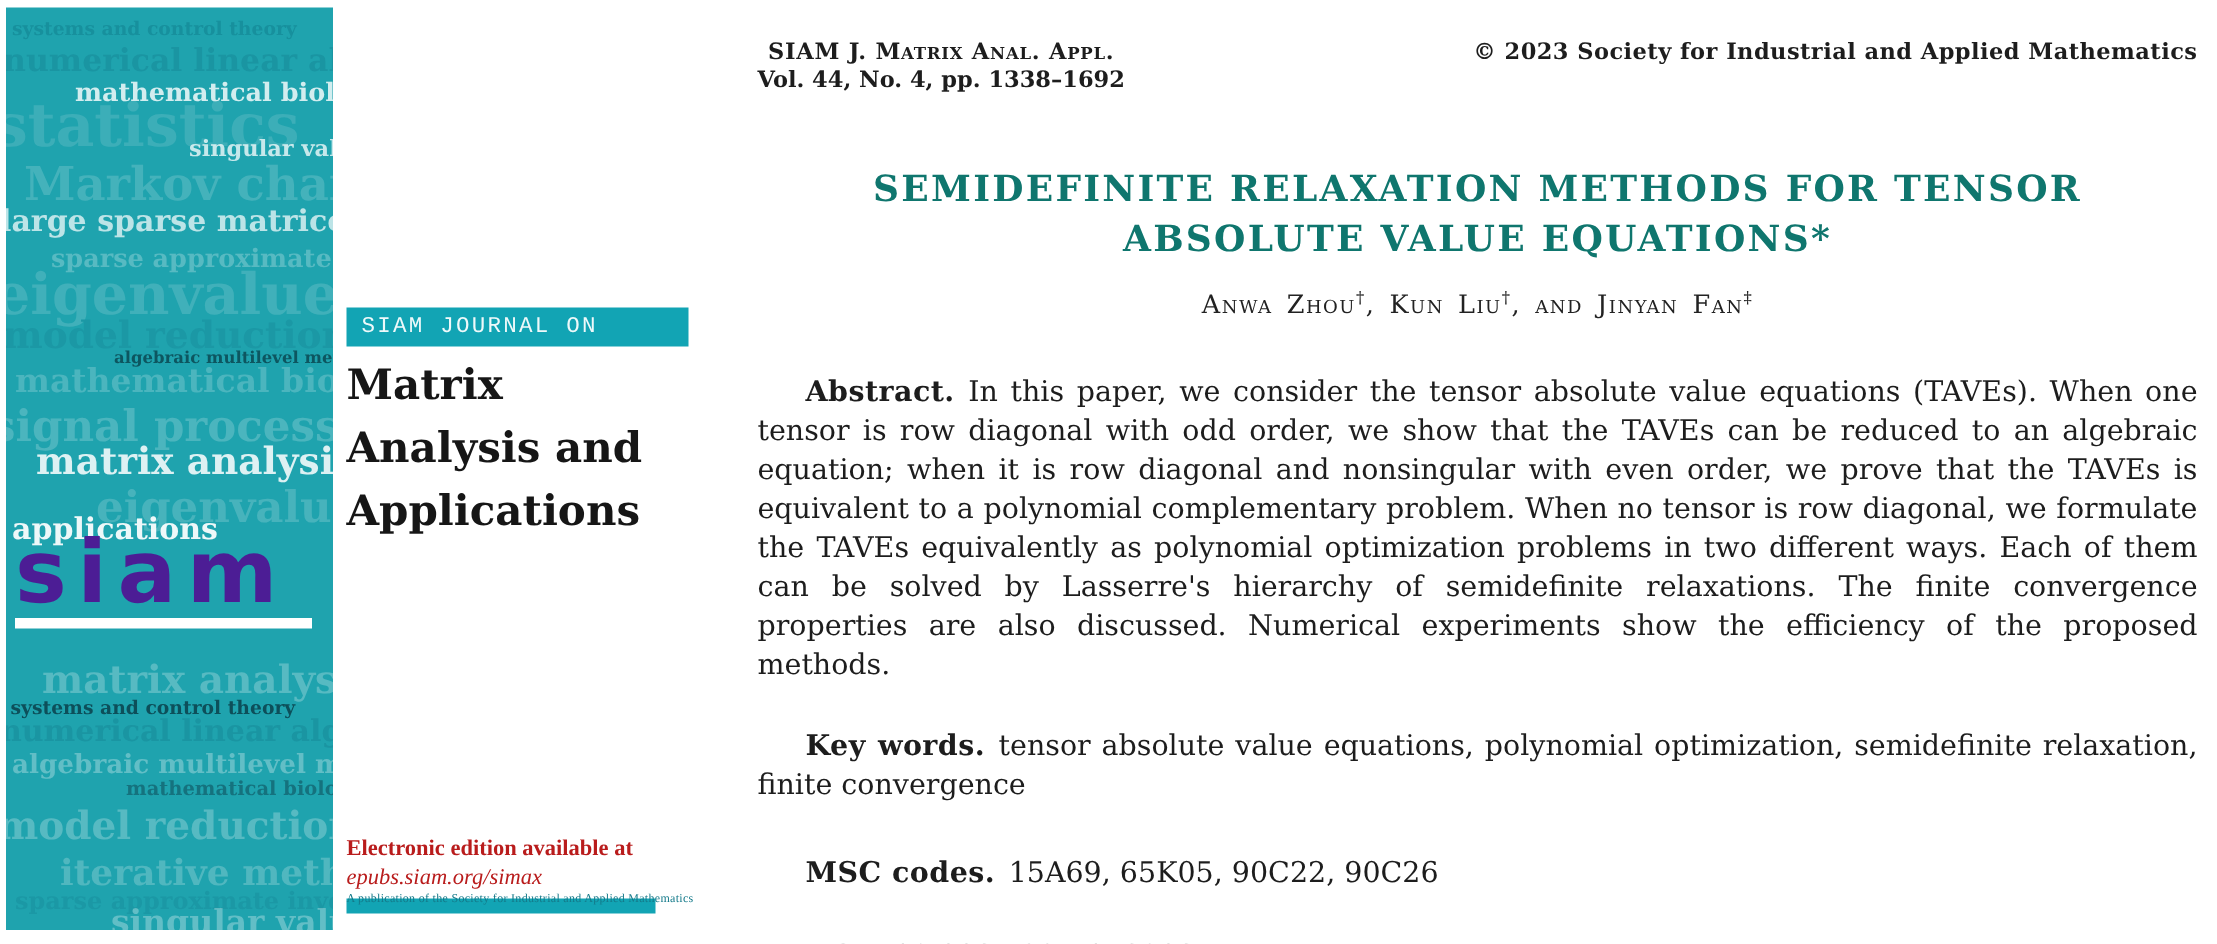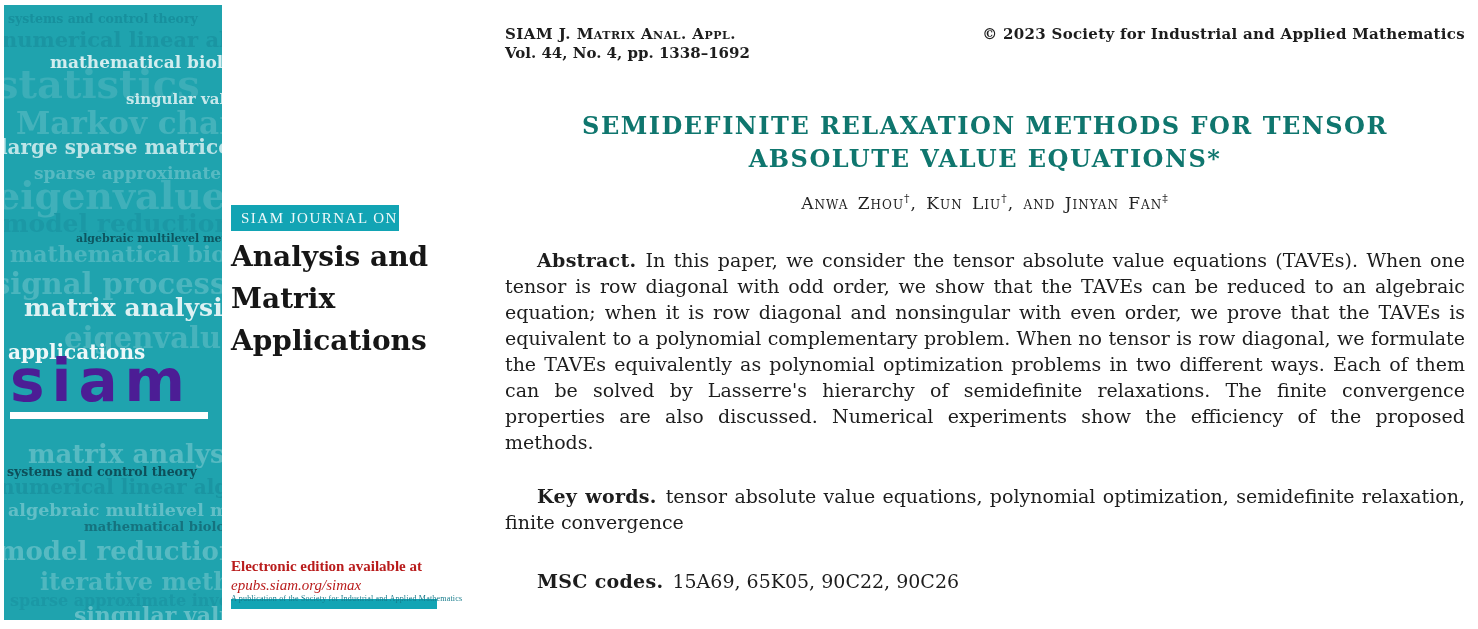--- a/index.html
+++ b/index.html
@@ -32,37 +32,37 @@
   .w21{left:-6px;  top:531px; font-size:26px;  color:rgba(255,255,255,0.25);}
   .w22{left:36px;  top:562px; font-size:24px;  color:rgba(255,255,255,0.22);}
   .w23{left:6px;   top:586px; font-size:16px;  color:#1b98a5;}
   .w24{left:70px;  top:597px; font-size:22px;  color:rgba(255,255,255,0.30);}
 
   .siam-logo{position:absolute;left:6px;top:346px;color:#4c1d95;font-family:"DejaVu Sans",sans-serif;font-weight:bold;}
   .siam-logo .txt{font-size:58px;line-height:60px;letter-spacing:7px;}
   .siam-logo .underline{width:198px;height:7px;background:#fff;margin-top:1px;}
 
   
-  .banner{position:absolute;left:231px;top:205px;width:168px;height:26px;background:#12a4b4;
-          color:rgba(255,255,255,0.93);font-family:Liberation Serif, serif;font-size:15px;
+  .banner{position:absolute;left:231px;top:205px;width:228px;height:26px;background:#12a4b4;
+          color:rgba(255,255,255,0.93);font-family:Liberation Mono, monospace;font-size:15px;
           line-height:26px;letter-spacing:1.5px;padding-left:10px;box-sizing:border-box;}
   .jtitle{position:absolute;left:231px;top:236px;font-family:"DejaVu Serif",serif;font-weight:bold;
           font-size:28px;line-height:42px;color:#161616;}
   .edition{position:absolute;left:231px;top:558px;font-family:Liberation Serif, serif;color:#b91c1c;}
   .edition .l1{font-size:15px;font-weight:bold;}
   .edition .l2{font-size:15px;font-style:italic;margin-top:2px;}
   .midbar{position:absolute;left:231px;top:599px;width:206px;height:10px;background:#12a4b4;}
   .note{position:absolute;left:231px;top:594px;font-family:"Liberation Serif",serif;
         font-size:8px;color:#147a8a;letter-spacing:0.2px;}
 
   
   .paper{position:absolute;left:505px;top:0;width:960px;font-family:"DejaVu Serif",serif;color:#1d1d1d;}
   .hdr{display:flex;justify-content:space-between;align-items:flex-start;margin-top:25px;
        font-size:15px;font-weight:bold;line-height:19px;}
-  .hdr .sc{font-variant:small-caps;letter-spacing:0.5px;}
+  .hdr .sc{font-variant:small-caps;letter-spacing:0.5px;text-align:center;}
   .hdr .copyright{letter-spacing:0.3px;}
   .title{text-align:center;margin-top:46px;font-weight:bold;font-size:24px;line-height:33px;
          letter-spacing:1.5px;color:#0f766e;}
   .authors{text-align:center;margin-top:17px;font-size:17px;font-variant:small-caps;
            letter-spacing:1px;word-spacing:3px;color:#222;}
   .authors sup{font-size:11px;font-variant:normal;}
   .para{margin:0;text-align:justify;font-size:19px;line-height:26px;text-indent:32px;}
   .plabel{font-weight:bold;margin-right:9px;letter-spacing:0.3px;}
   .abstract{margin-top:34px;}
   .keywords{margin-top:28px;}
@@ -101,22 +101,22 @@
   <span class="wc w19">algebraic multilevel method</span>
   <span class="wc w20">mathematical biology</span>
   <span class="wc w21">model reduction</span>
   <span class="wc w22">iterative methods</span>
   <span class="wc w23">sparse approximate inverse</span>
   <span class="wc w24">singular values</span>
 </div>
 
 <div class="banner">SIAM JOURNAL ON</div>
 <div class="jtitle">
+  <div>Matrix</div>
   <div>Analysis and</div>
-  <div>Matrix</div>
   <div>Applications</div>
 </div>
 <div class="edition">
   <div class="l1">Electronic edition available at</div>
   <div class="l2">epubs.siam.org/simax</div>
 </div>
 <div class="midbar"></div>
 <div class="note">A publication of the Society for Industrial and Applied Mathematics</div>
 
 <div class="paper">

